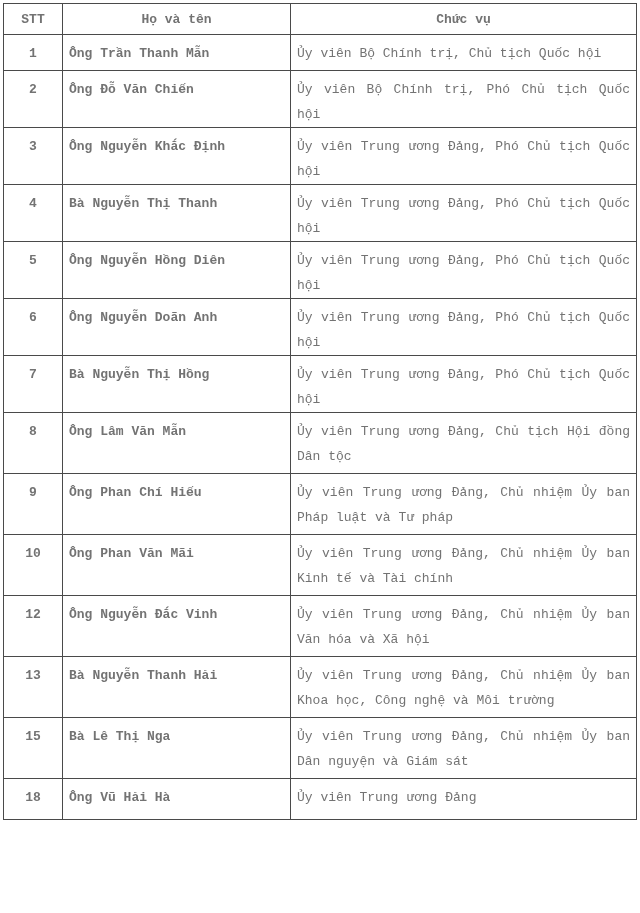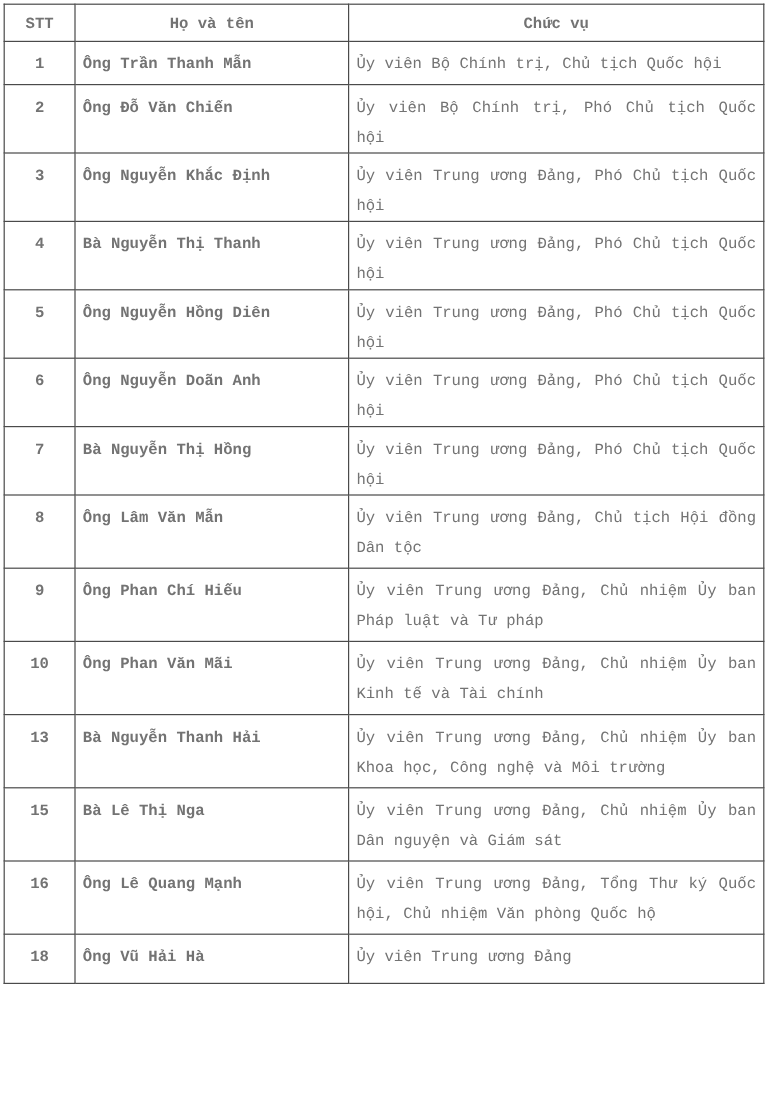--- a/index.html
+++ b/index.html
@@ -88,33 +88,33 @@
         <td class="stt">9</td>
         <td class="name">Ông Phan Chí Hiếu</td>
         <td class="role">Ủy viên Trung ương Đảng, Chủ nhiệm Ủy ban Pháp luật và Tư pháp</td>
       </tr>
       <tr style="height: 61px;">
         <td class="stt">10</td>
         <td class="name">Ông Phan Văn Mãi</td>
         <td class="role">Ủy viên Trung ương Đảng, Chủ nhiệm Ủy ban Kinh tế và Tài chính</td>
       </tr>
       <tr style="height: 61px;">
+        <td class="stt">12</td>
+        <td class="name">Ông Nguyễn Đắc Vinh</td>
+        <td class="role">Ủy viên Trung ương Đảng, Chủ nhiệm Ủy ban Văn hóa và Xã hội</td>
+      </tr>
+      <tr style="height: 61px;">
         <td class="stt">13</td>
         <td class="name">Bà Nguyễn Thanh Hải</td>
         <td class="role">Ủy viên Trung ương Đảng, Chủ nhiệm Ủy ban Khoa học, Công nghệ và Môi trường</td>
       </tr>
       <tr style="height: 61px;">
         <td class="stt">15</td>
         <td class="name">Bà Lê Thị Nga</td>
         <td class="role">Ủy viên Trung ương Đảng, Chủ nhiệm Ủy ban Dân nguyện và Giám sát</td>
-      </tr>
-      <tr style="height: 61px;">
-        <td class="stt">16</td>
-        <td class="name">Ông Lê Quang Mạnh</td>
-        <td class="role">Ủy viên Trung ương Đảng, Tổng Thư ký Quốc hội, Chủ nhiệm Văn phòng Quốc hộ</td>
       </tr>
       <tr style="height: 41px;">
         <td class="stt">18</td>
         <td class="name">Ông Vũ Hải Hà</td>
         <td class="role">Ủy viên Trung ương Đảng</td>
       </tr>
     </tbody>
 </table>
 
 </body></html>

